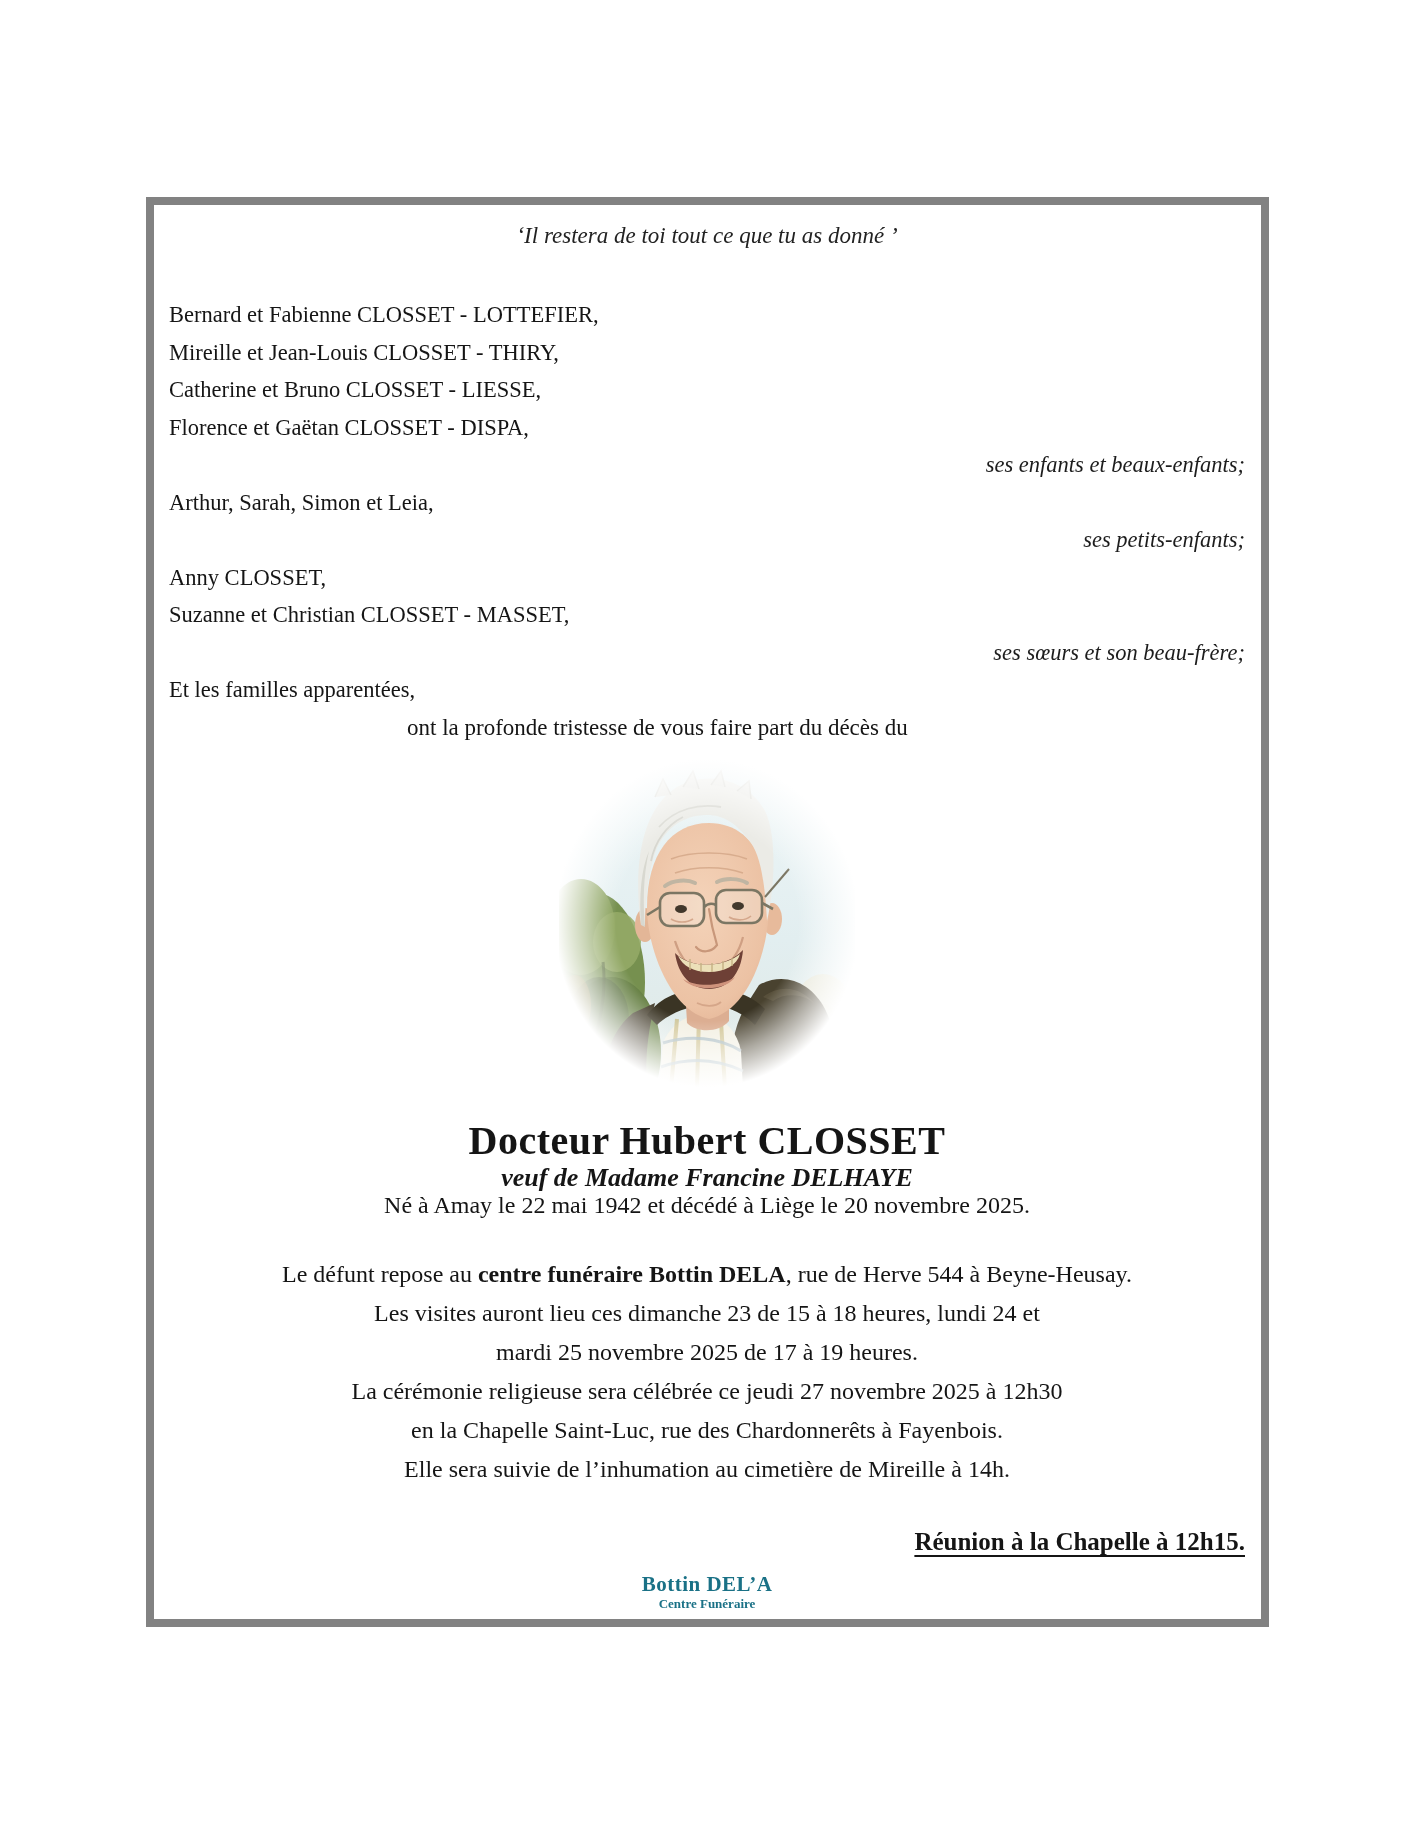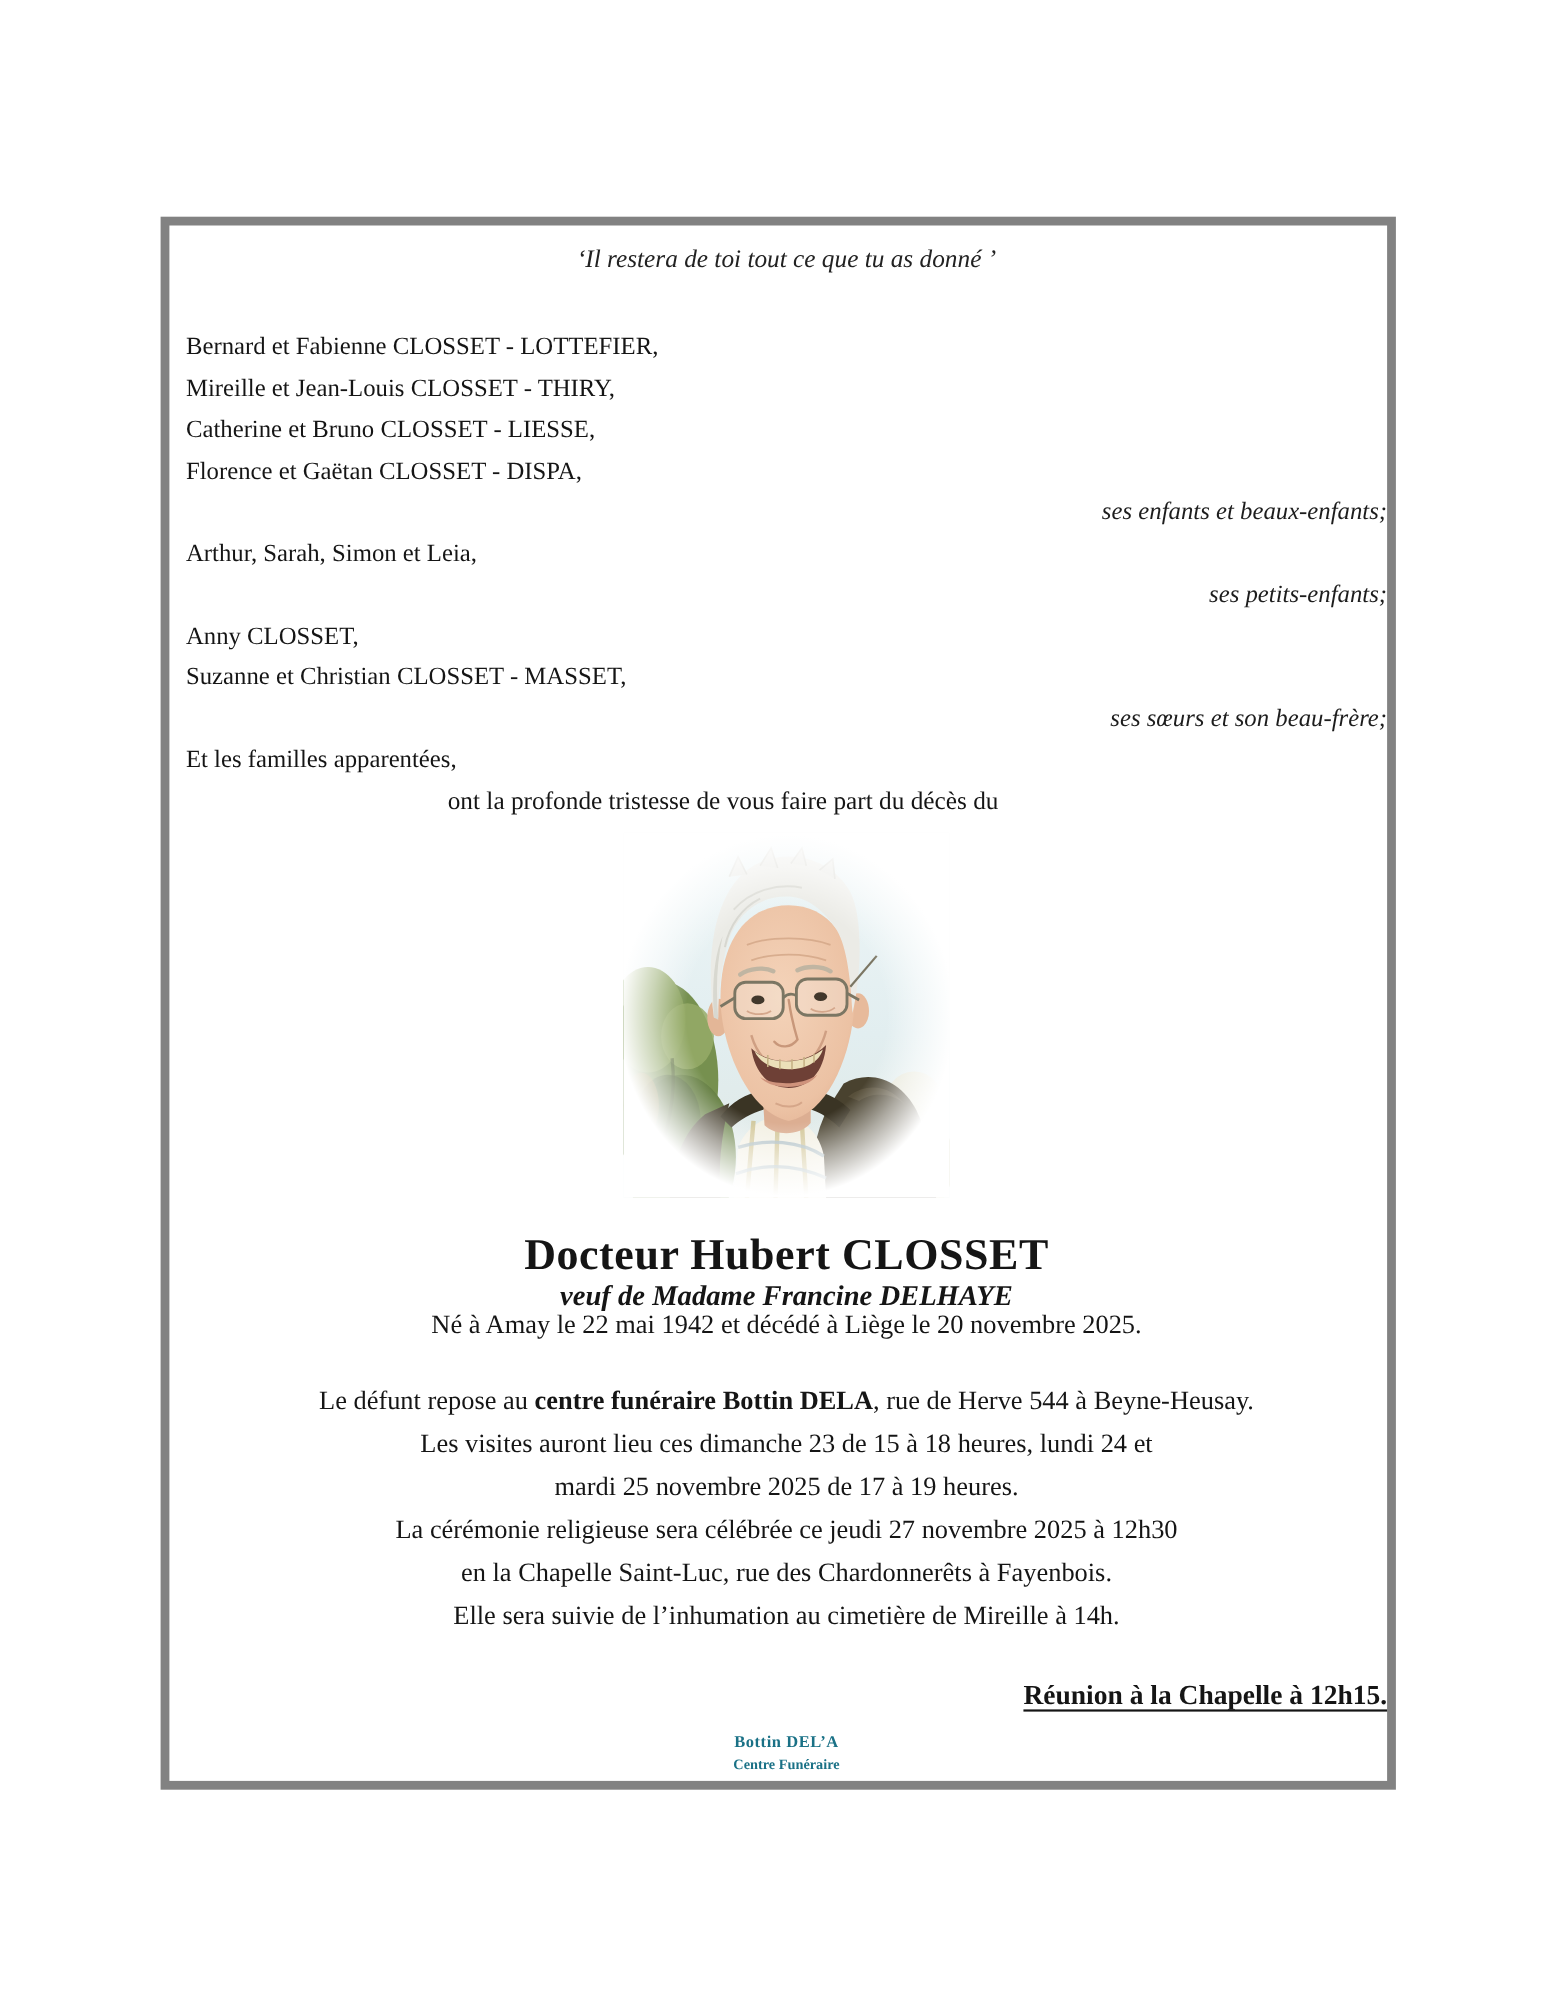--- a/index.html
+++ b/index.html
@@ -23,21 +23,21 @@
     height: 1430px;
     border: 8px solid #828282;
     box-sizing: border-box;
     background: #ffffff;
   }
   .content {
     position: relative;
     width: 100%;
     height: 100%;
     box-sizing: border-box;
-    padding: 17px 0 0 15px;
+    padding: 17px 16px 0 15px;
   }
   .quote {
     text-align: center;
     font-style: italic;
     font-size: 23px;
     line-height: 28px;
     height: 28px;
     color: #222222;
   }
   .family { margin-top: 46px; }
@@ -105,21 +105,21 @@
     text-decoration: underline;
     text-underline-offset: 5px;
     text-decoration-thickness: 2px;
   }
   .logo {
     margin-top: 17px;
     text-align: center;
     color: #1a7186;
   }
   .logo-name {
-    font-size: 15px;
+    font-size: 21px;
     line-height: 23px;
     font-weight: bold;
     letter-spacing: 0.5px;
   }
   .logo-sub {
     font-size: 13px;
     line-height: 15px;
     font-weight: bold;
   }
 </style>

